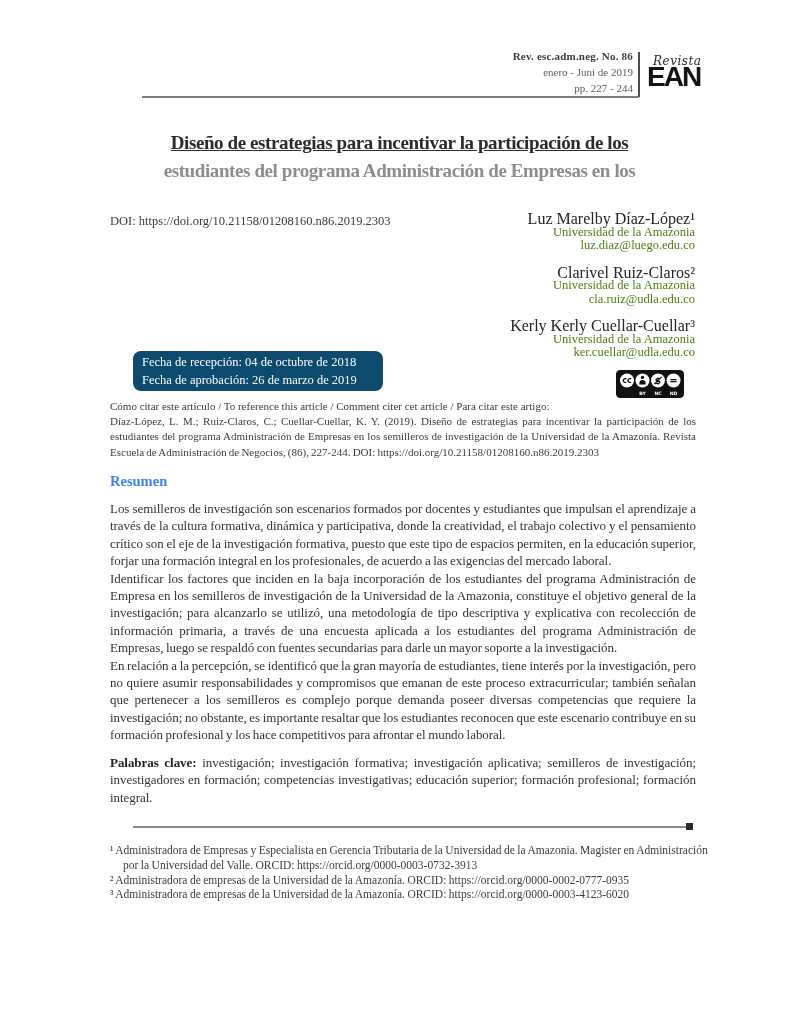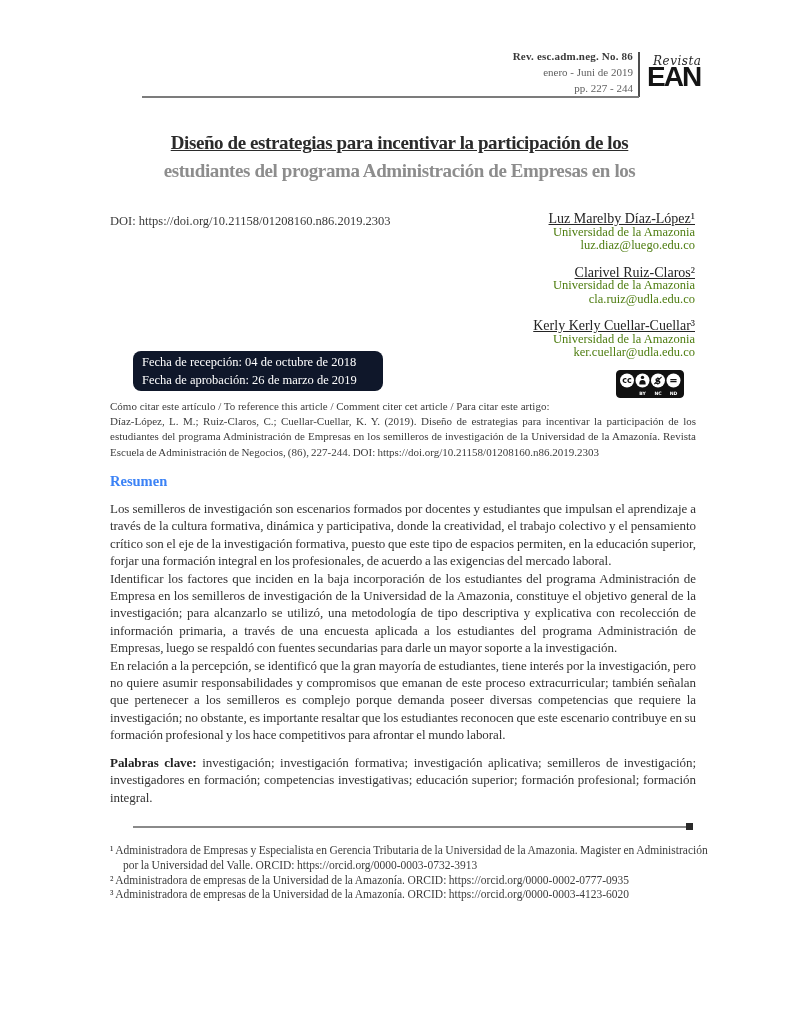--- a/index.html
+++ b/index.html
@@ -43,26 +43,26 @@
     display:flex;flex-direction:column;align-items:center;
     font-weight:bold;font-size:19px;line-height:28px;letter-spacing:-.4px;
   }
   .title-block > div{white-space:nowrap;}
   .t-dark{color:#2b2b2b;text-decoration:underline;}
   .t-gray{color:#8d8d8d;}
   
   .doi{position:absolute;left:110px;top:214px;font-size:12.5px;color:#3a3a3a;}
   .authors{position:absolute;top:212px;right:104px;text-align:right;}
   .author{margin-bottom:13px;}
-  .a-name{font-size:14px;color:#242424;line-height:13.5px;text-decoration:underline;}
+  .a-name{font-size:16px;color:#242424;line-height:13.5px;}
   .a-affil,.a-email{font-size:12.5px;color:#4d7c0f;line-height:13.5px;}
   
   .dates-box{
     position:absolute;left:133px;top:351px;width:250px;height:40px;
-    background:#0f172a;border-radius:8px;
+    background:#0c4a6e;border-radius:8px;
     color:#ffffff;font-size:12.5px;line-height:18px;
     padding:2px 0 0 9px;box-sizing:border-box;
   }
   
   .cc-badge{position:absolute;left:616px;top:370px;}
   
   .citation{
     position:absolute;left:110px;top:399px;width:586px;
     font-size:11px;line-height:15.2px;color:#3c3c3c;
   }

